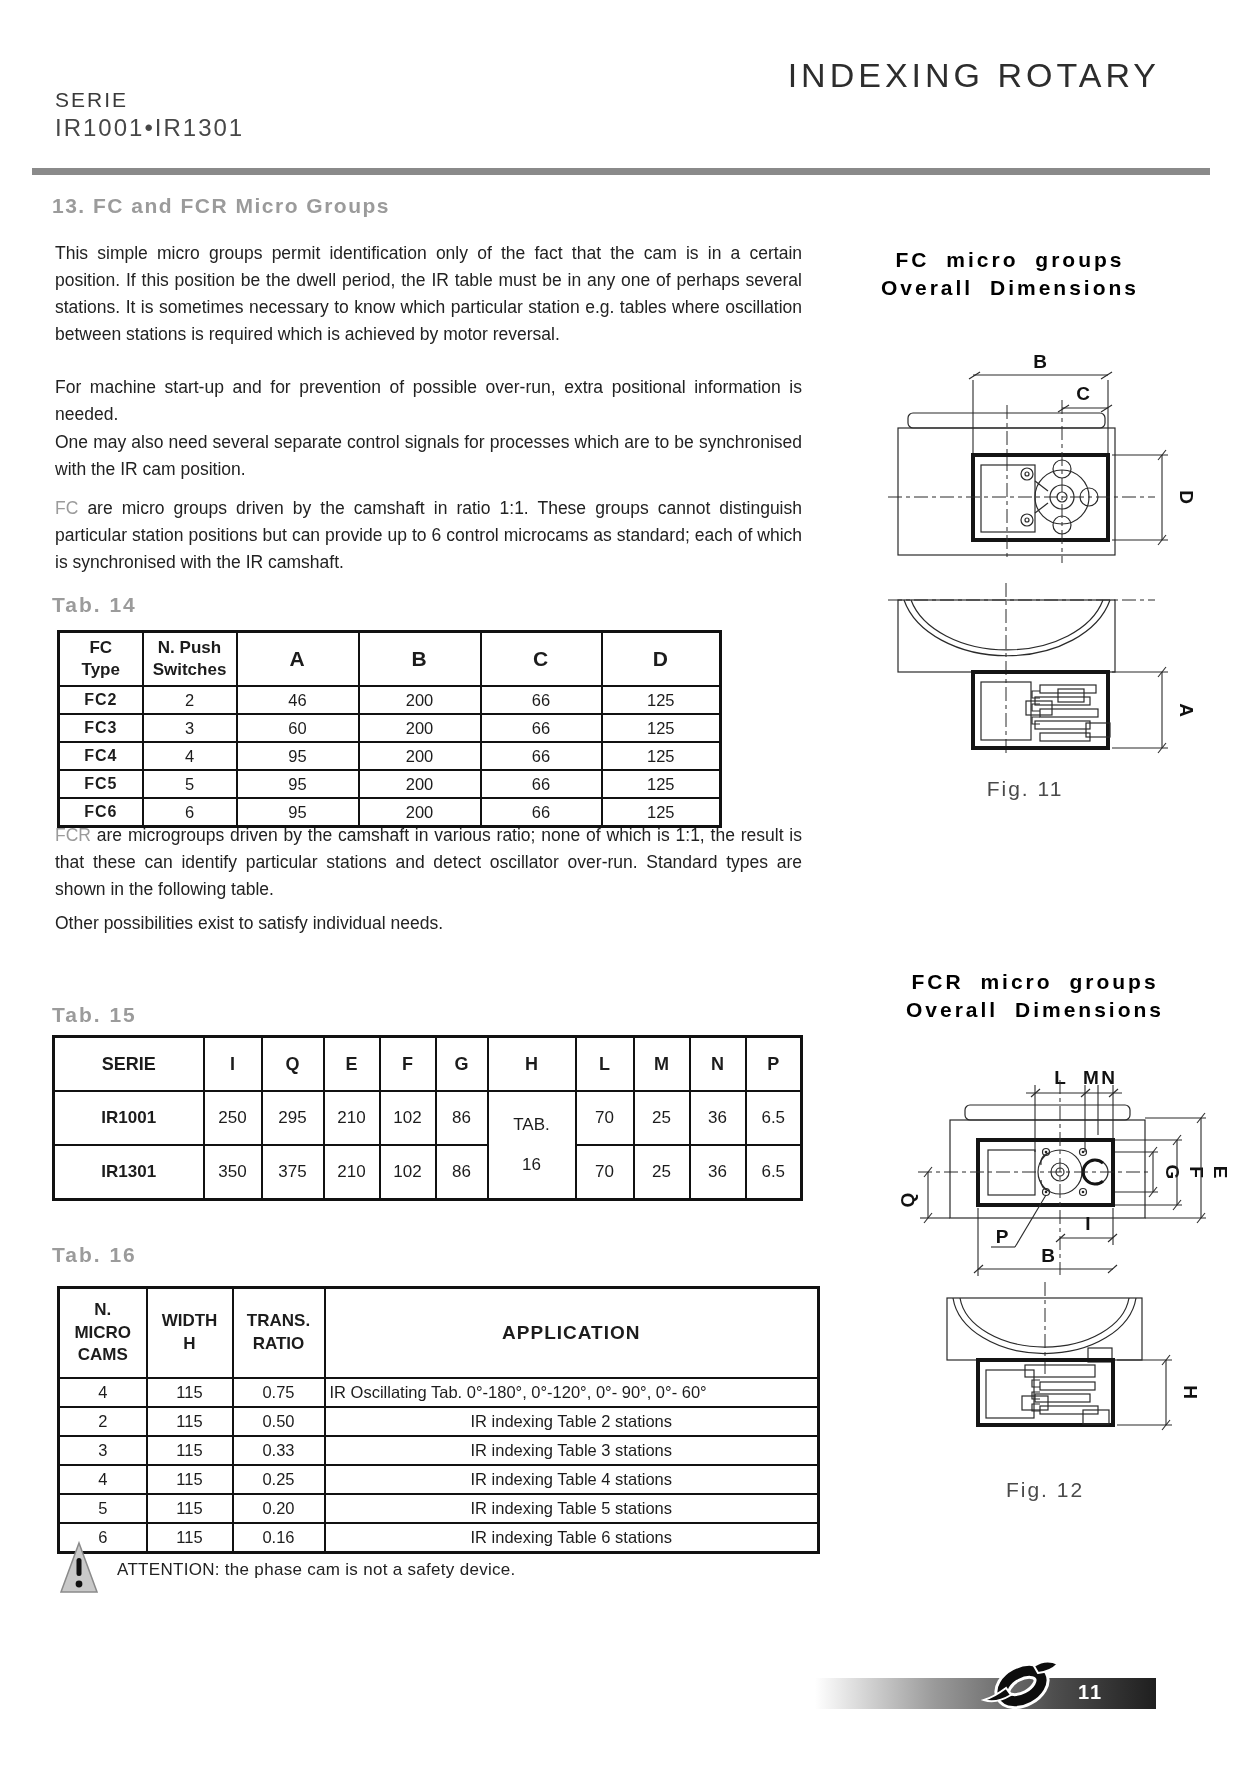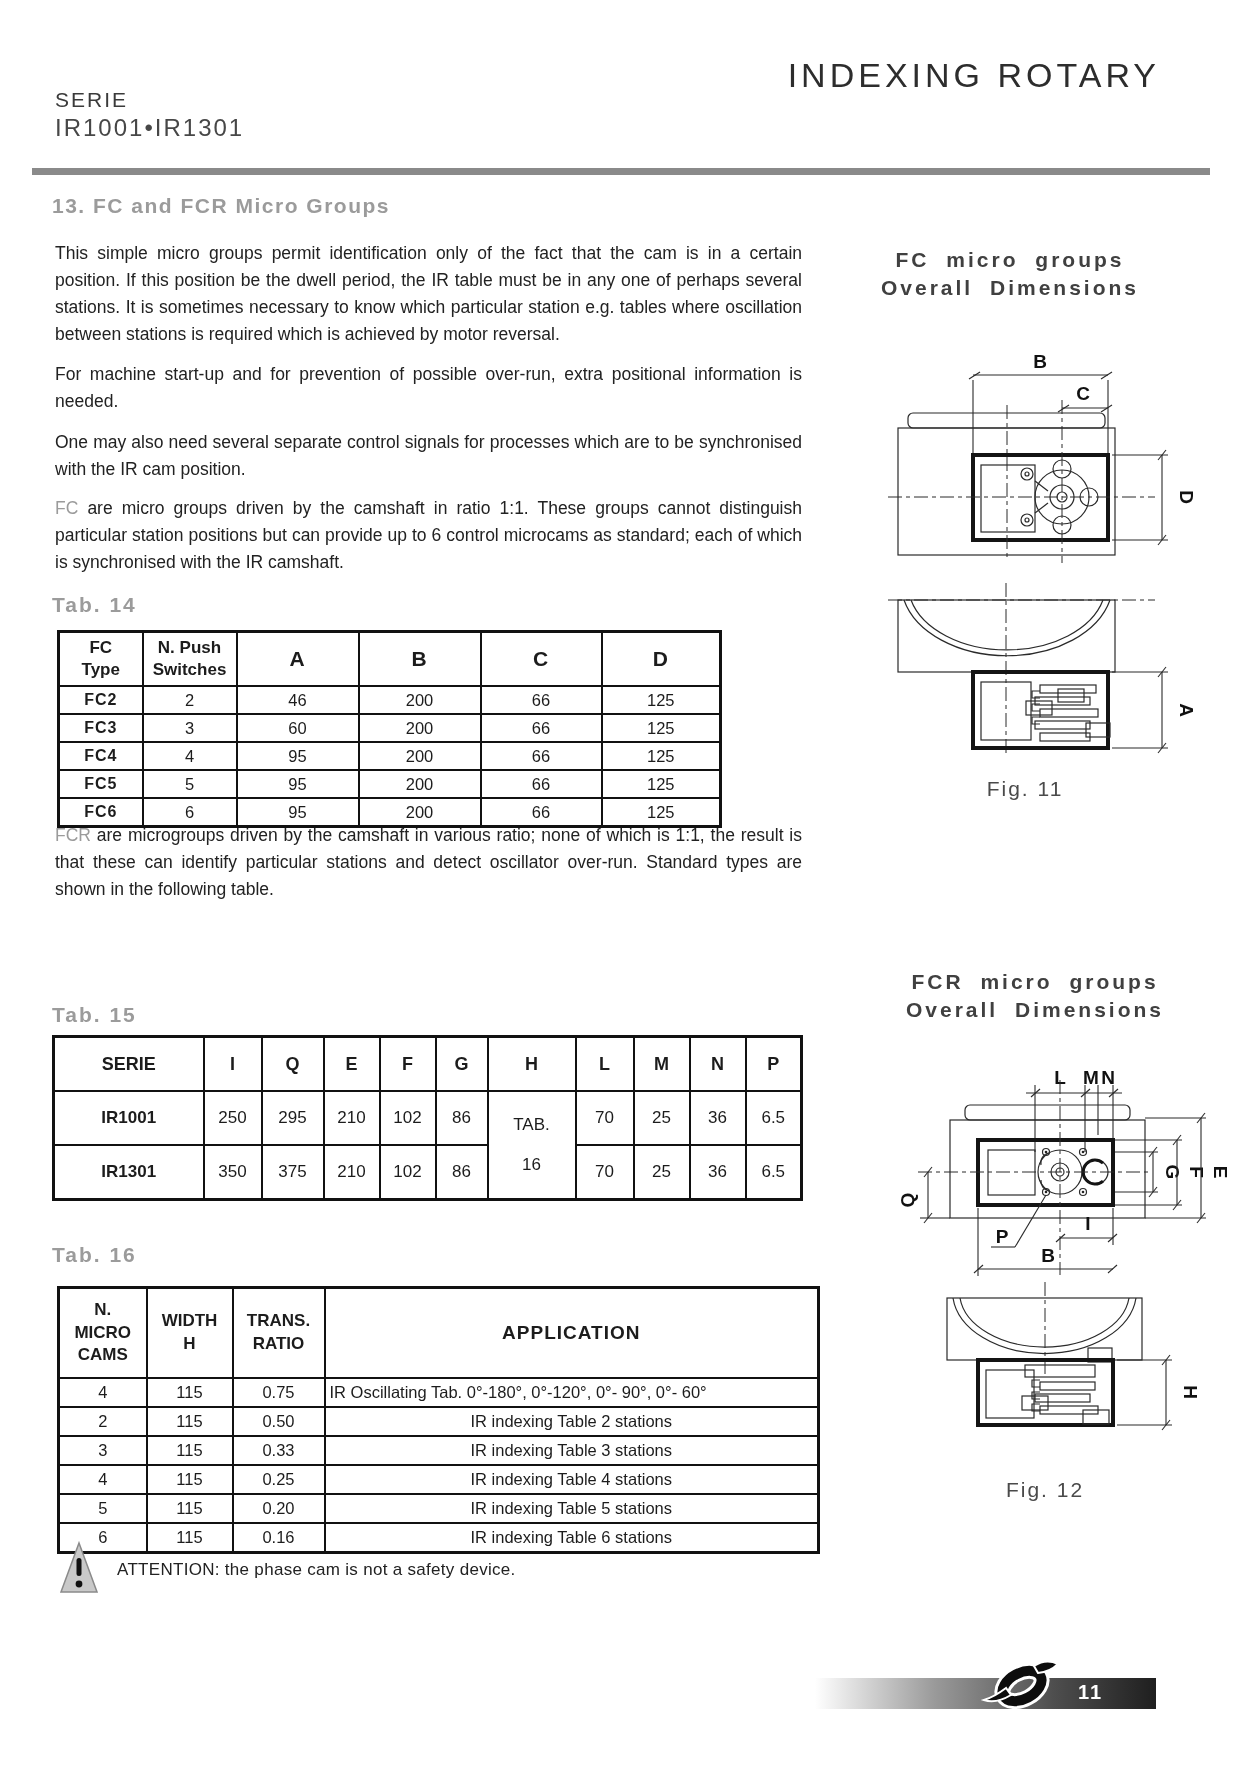--- a/index.html
+++ b/index.html
@@ -10,21 +10,21 @@
   
   .serie-label{left:55px;top:88px;font-size:21px;letter-spacing:2px;color:#3a3a3a;}
   .serie-models{left:55px;top:114px;font-size:24px;letter-spacing:2px;color:#474747;}
   .doc-title{right:81px;top:48px;text-align:right;font-size:34px;line-height:55px;
              letter-spacing:4px;color:#2d2d2d;font-weight:400;}
   .header-rule{left:32px;top:168px;width:1178px;height:7px;background:#8a8a8a;}
   .section-title{left:52px;top:194px;font-size:21px;font-weight:bold;color:#9b9b9b;letter-spacing:1.5px;}
 
   
   .glabel{font-size:21px;font-weight:bold;color:#9b9b9b;letter-spacing:2px;}
-  .fig-heading{font-size:21px;font-weight:bold;color:#404040;letter-spacing:3px;
+  .fig-heading{font-size:21px;font-weight:bold;color:#000000;letter-spacing:3px;
                word-spacing:8px;text-align:center;line-height:28px;}
 
   
   .para{width:747px;font-size:17.5px;line-height:27px;text-align:justify;color:#222;}
   .lead{color:#9b9b9b;}
   .fig-caption{font-size:21px;color:#4a4a4a;letter-spacing:2px;text-align:center;}
 
   
   table{border-collapse:collapse;table-layout:fixed;background:#fff;}
   th,td{text-align:center;vertical-align:middle;padding:0;overflow:hidden;}
@@ -70,21 +70,21 @@
 
   <div class="abs serie-label">SERIE</div>
   <div class="abs serie-models">IR1001•IR1301</div>
   <div class="abs doc-title">
     <div>INDEXING ROTARY</div>
   </div>
   <div class="abs header-rule"></div>
   <div class="abs section-title">13. FC and FCR Micro Groups</div>
 
   <div class="abs para" style="left:55px;top:240px;">This simple micro groups permit identification only of the fact that the cam is in a certain position. If this position be the dwell period, the IR table must be in any one of perhaps several stations. It is sometimes necessary to know which particular station e.g. tables where oscillation between stations is required which is achieved by motor reversal.</div>
-  <div class="abs para" style="left:55px;top:361px;">For machine start-up and for prevention of possible over-run, extra positional information is needed.</div>
+  <div class="abs para" style="left:55px;top:374px;">For machine start-up and for prevention of possible over-run, extra positional information is needed.</div>
   <div class="abs para" style="left:55px;top:429px;">One may also need several separate control signals for processes which are to be synchronised with the IR cam position.</div>
   <div class="abs para" style="left:55px;top:495px;"><span class="lead">FC</span><span> are micro groups driven by the camshaft in ratio 1:1. These groups cannot distinguish particular station positions but can provide up to 6 control microcams as standard; each of which is synchronised with the IR camshaft.</span></div>
 
   <div class="abs glabel" style="left:52px;top:593px;">Tab. 14</div>
   <table class="t14 abs" style="left:57px;top:630px;">
     <colgroup>
         <col style="width:84px">
         <col style="width:94px">
         <col style="width:122px">
         <col style="width:122px">
@@ -139,20 +139,21 @@
       <td>6</td>
       <td>95</td>
       <td>200</td>
       <td>66</td>
       <td>125</td>
     </tr>
   </tbody>
     </table>
 
   <div class="abs para" style="left:55px;top:822px;"><span class="lead">FCR</span><span> are microgroups driven by the camshaft in various ratio; none of which is 1:1, the result is that these can identify particular stations and detect oscillator over-run. Standard types are shown in the following table.</span></div>
+  <div class="abs para" style="left:55px;top:910px;">Other possibilities exist to satisfy individual needs.</div>
 
   <div class="abs glabel" style="left:52px;top:1003px;">Tab. 15</div>
   <table class="t15 abs" style="left:52px;top:1035px;">
     <colgroup>
         <col style="width:150px">
         <col style="width:58px">
         <col style="width:62px">
         <col style="width:56px">
         <col style="width:56px">
         <col style="width:52px">

